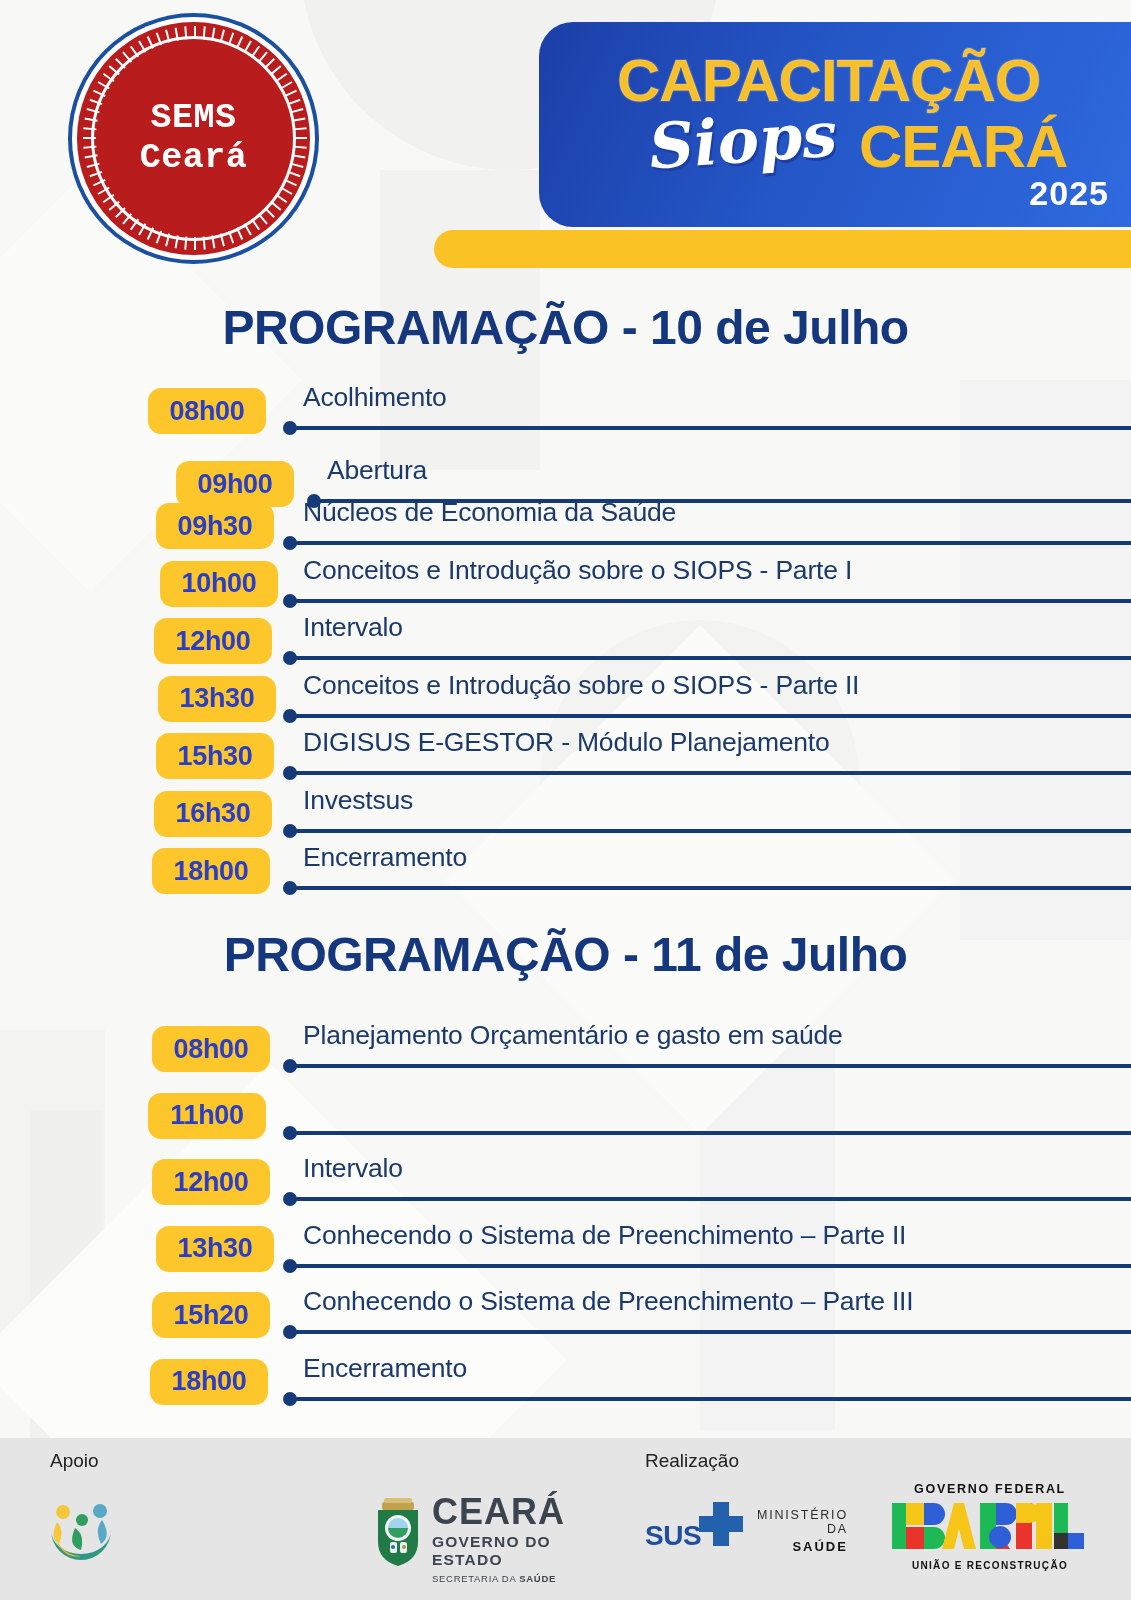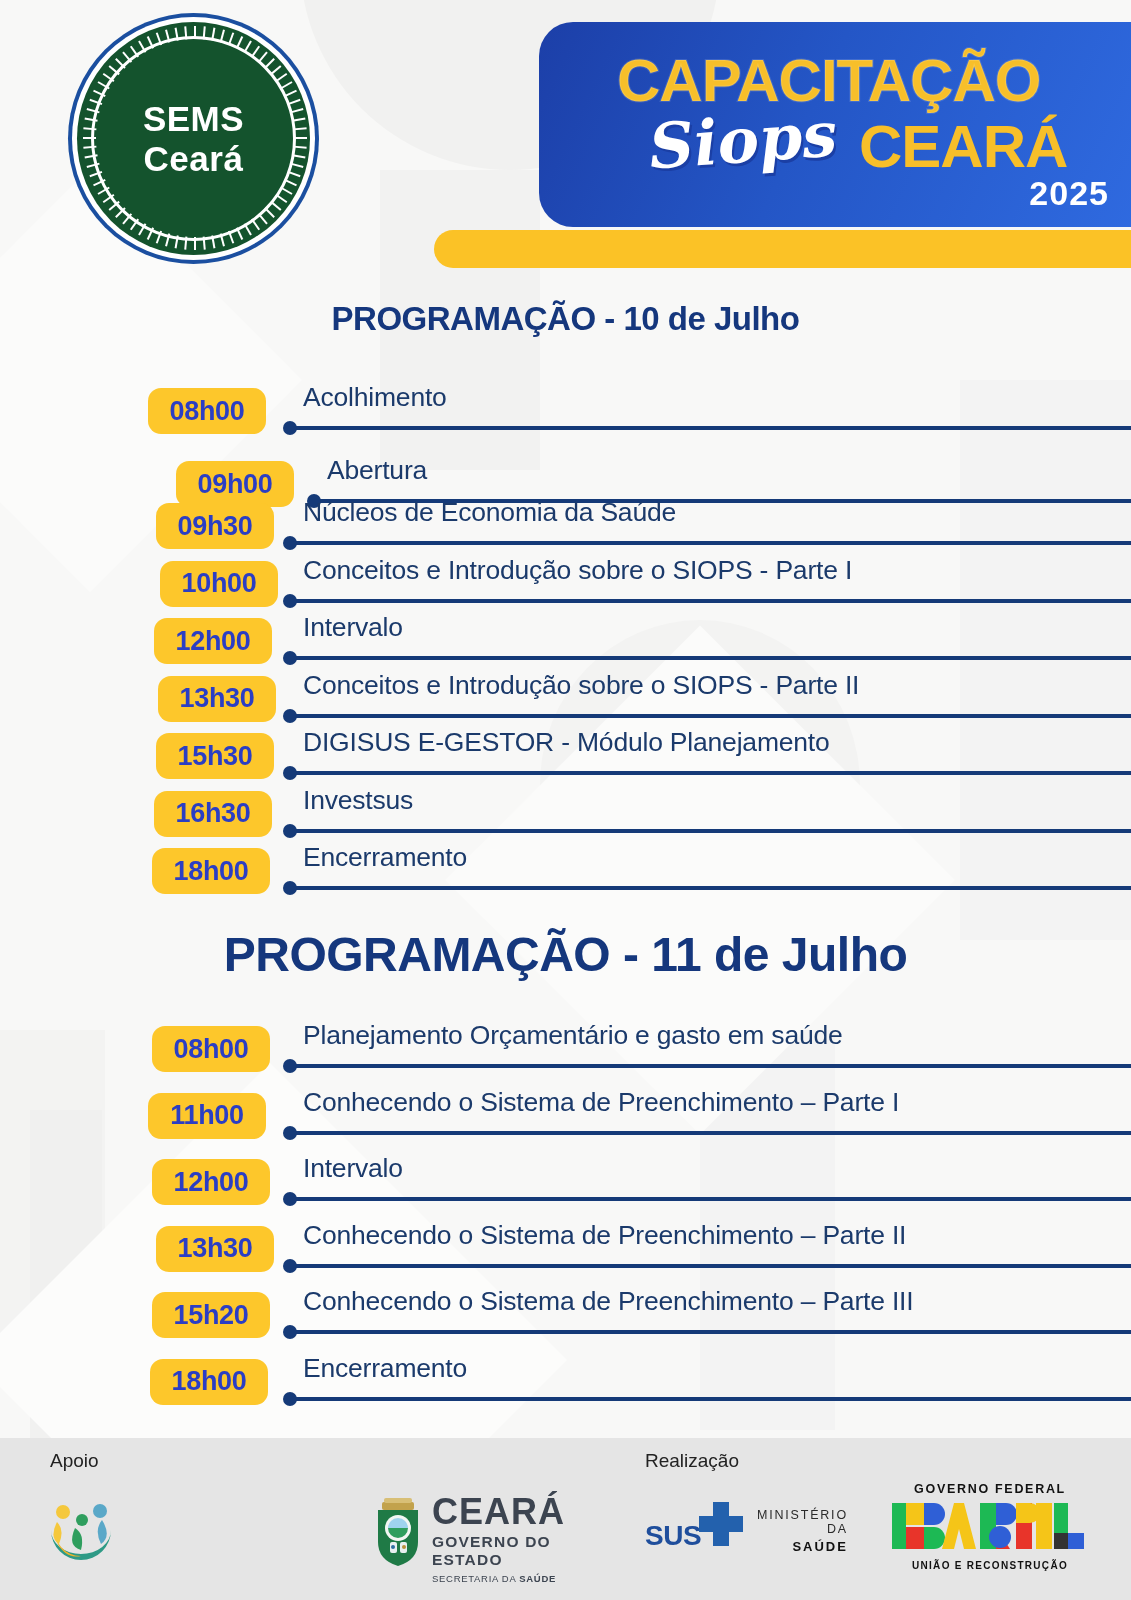--- a/index.html
+++ b/index.html
@@ -15,22 +15,23 @@
 
   
   .bg-layer{position:absolute;inset:0;overflow:hidden;pointer-events:none;}
   .wm{position:absolute;background:#eeeeee;opacity:.75;}
   .wm-white{position:absolute;background:#fdfdfd;}
   .wm-circle{position:absolute;border-radius:50%;}
 
   
   .seal{
     position:absolute;left:77px;top:22px;width:233px;height:233px;border-radius:50%;
-    background:#14532d;display:flex;align-items:center;justify-content:center;
+    background:#b91c1c;display:flex;align-items:center;justify-content:center;
     box-shadow:0 0 0 5px #ffffff, 0 0 0 9px #1b4fa0;
+    font-family:Liberation Mono, monospace;
   }
   .seal-ring{
     position:absolute;inset:14px;border-radius:50%;border:3px solid #ffffff;
   }
   .seal-ticks{position:absolute;inset:4px;border-radius:50%;}
   .seal-ticks span{
     position:absolute;left:50%;top:0;width:2px;height:13px;background:#ffffff;
     transform-origin:50% 112px;
   }
   .seal-text{position:relative;z-index:3;color:#ffffff;text-align:center;
@@ -68,21 +69,21 @@
   .yellow-bar{
     position:absolute;left:434px;top:230px;width:712px;height:38px;
     background:#fbc226;border-radius:19px 0 0 19px;
   }
 
   
   .day-title{
     position:absolute;left:0;width:1131px;text-align:center;
     color:#15377d;font-weight:bold;letter-spacing:-.5px;
   }
-  #day1-title{top:300px;font-size:33px;}
+  #day1-title{top:300px;font-size:48px;}
   #day2-title{top:927px;font-size:48px;}
 
   .rows{position:absolute;left:0;width:1131px;}
   .row{position:absolute;left:0;width:1131px;height:56px;}
   .pill{
     position:absolute;top:0;width:118px;height:46px;border-radius:13px;
     background:#fdc72b;color:#2b3ec4;font-weight:bold;font-size:27px;
     display:flex;align-items:center;justify-content:center;letter-spacing:-.3px;
   }
   .row-label{
@@ -300,21 +301,20 @@
   <div class="day-title" id="day2-title">PROGRAMAÇÃO - 11 de Julho</div>
   <div class="rows" id="day2-rows">
       <div class="row" style="top: 1026px;">
         <div class="pill" style="left: 152px;">08h00</div>
         <div class="row-label">Planejamento Orçamentário e gasto em saúde</div>
         <div class="row-line"></div>
         <div class="row-dot"></div>
       </div>
       <div class="row" style="top: 1092.5px;">
         <div class="pill" style="left: 148px;">11h00</div>
-        <div class="row-label">Conhecendo o Sistema de Preenchimento – Parte I</div>
         <div class="row-line"></div>
         <div class="row-dot"></div>
       </div>
       <div class="row" style="top: 1159px;">
         <div class="pill" style="left: 152px;">12h00</div>
         <div class="row-label">Intervalo</div>
         <div class="row-line"></div>
         <div class="row-dot"></div>
       </div>
       <div class="row" style="top: 1225.5px;">

